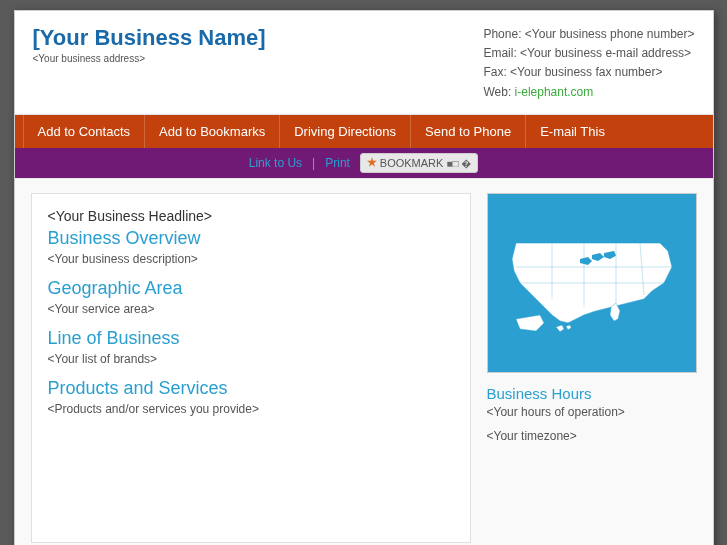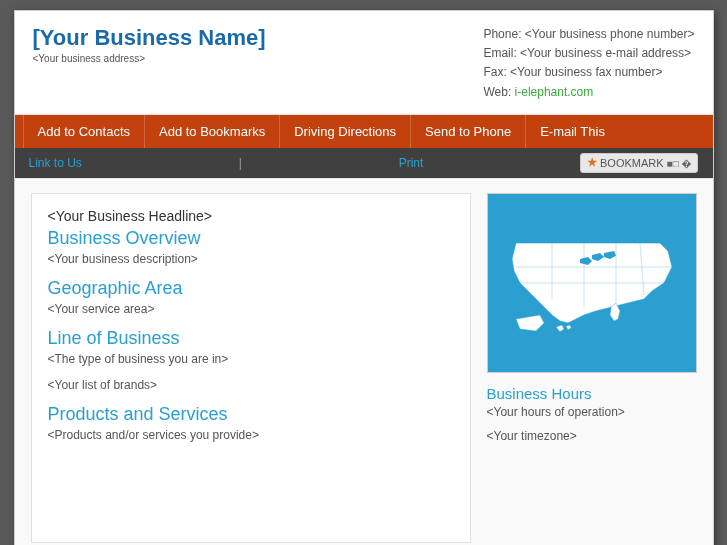--- a/index.html
+++ b/index.html
@@ -63,24 +63,24 @@
     }
     .nav-bar .nav-item:last-child {
       border-right: none;
     }
     .nav-bar .nav-item:first-child {
       border-left: 1px solid rgba(255,255,255,0.2);
     }
     
     .utility-bar {
       display: flex;
-      justify-content: space-between;
+      justify-content: center;
       align-items: center;
       padding: 5px 14px;
-      background: #404040;
+      background: #701a75;
       gap: 10px;
       border-bottom: 1px solid #e8e8e8;
     }
     .utility-bar .util-link {
       font-size: 12px;
       color: #2a9fd0;
       text-decoration: none;
       cursor: pointer;
     }
     .utility-bar .util-divider {
@@ -208,21 +208,20 @@
     <div class="content-left">
       <div class="business-headline">&lt;Your Business Headline&gt;</div>
 
       <div class="section-title">Business Overview</div>
       <div class="section-desc">&lt;Your business description&gt;</div>
 
       <div class="section-title">Geographic Area</div>
       <div class="section-desc">&lt;Your service area&gt;</div>
 
       <div class="section-title">Line of Business</div>
-      <div class="section-desc">&lt;The type of business you are in&gt;</div>
 
       <div class="section-desc">&lt;Your list of brands&gt;</div>
 
       <div class="section-title">Products and Services</div>
       <div class="section-desc">&lt;Products and/or services you provide&gt;</div>
     </div>
 
     <div class="content-right">
 
       <div class="map-container">

